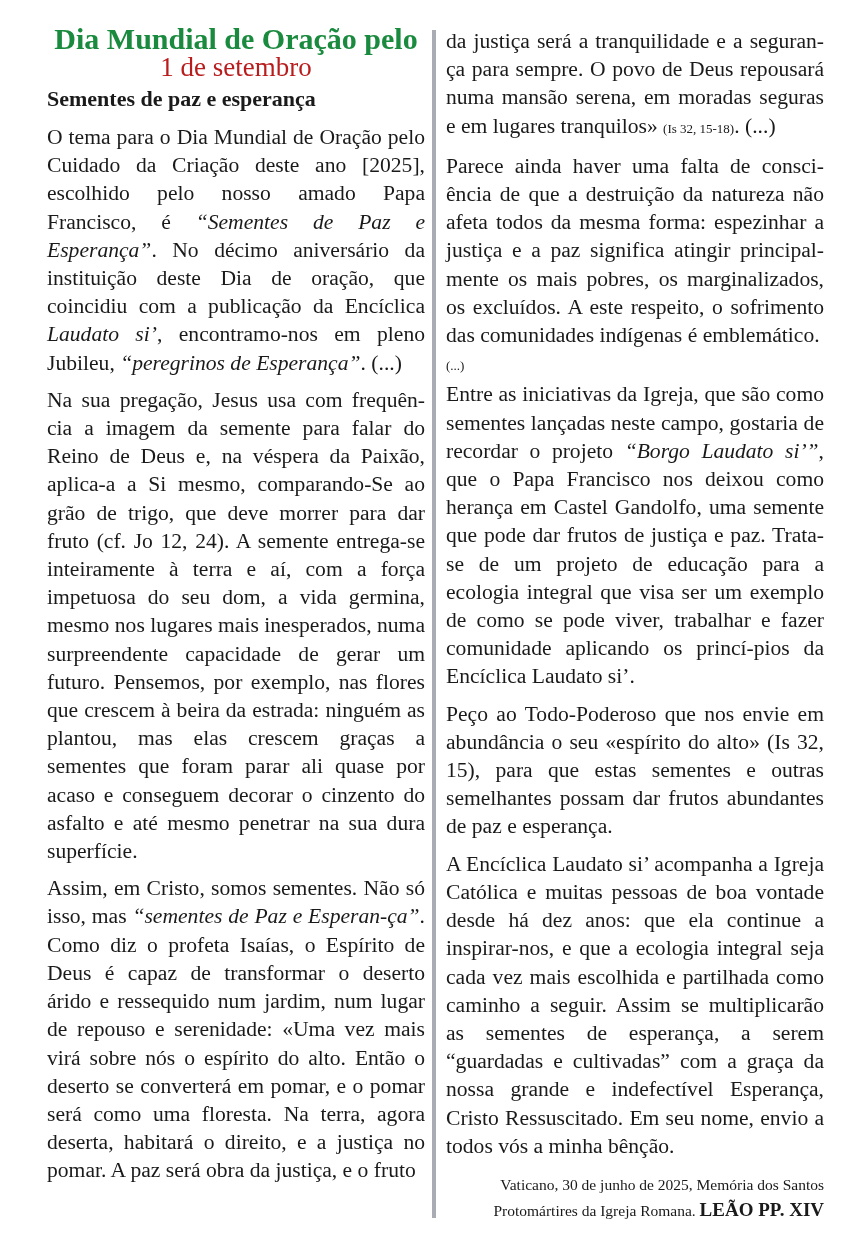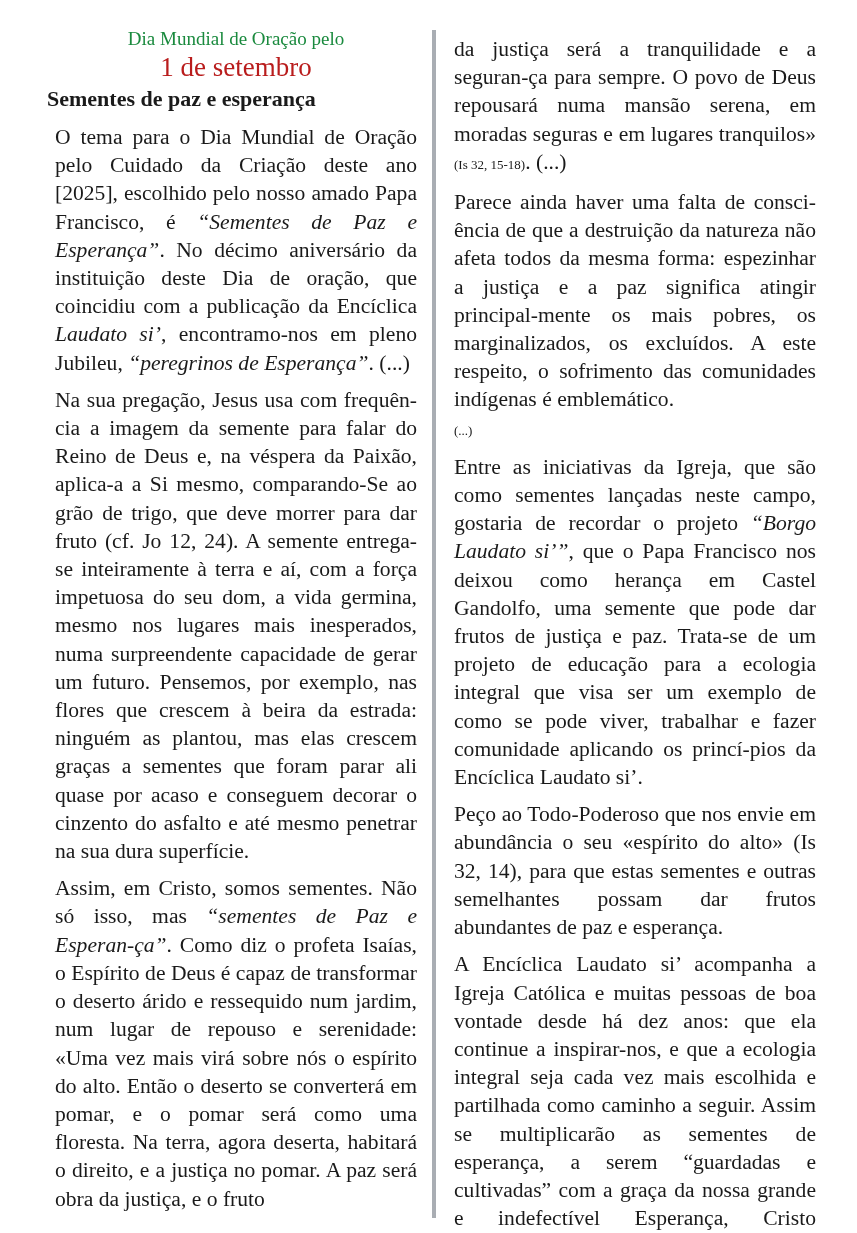--- a/index.html
+++ b/index.html
@@ -13,30 +13,30 @@
     font-size: 21.6px; line-height: 28.2px;
     text-align: justify;
   }
   .col-left { left: 47px; width: 378px; }
   .col-right { left: 446px; width: 378px; top: 27px; }
   .rule {
     position: absolute; left: 432px; top: 30px; width: 4px; height: 1188px;
     background: #a9adb3;
   }
   .title {
-    text-align: center; font-weight: normal; color: #1a8a3e;
-    font-size: 19px; line-height: 29px; margin-top: 24px;
+    text-align: center; font-weight: bold; color: #1a8a3e;
+    font-size: 30px; line-height: 29px; margin-top: 24px;
   }
   .date {
     text-align: center; color: #b91c1c; font-size: 27px; line-height: 29px;
   }
   .subtitle {
     font-weight: bold; font-size: 22px; line-height: 30px; margin-top: 2px;
   }
-  p { margin: 8px; }
+  p { margin: 0; }
   .para { margin-top: 9px; }
   .greeting { margin-top: 10px; }
   .small { font-size: 13px; }
   .signoff { font-size: 15.5px; line-height: 25px; margin-top: 12px; text-align: right; }
   .sig { font-weight: bold; font-size: 19px; }
   i { font-style: italic; }
 </style>
 </head>
 <body>
 
@@ -57,18 +57,18 @@
   <p class="para"><span>Assim, em Cristo, somos sementes. Não só isso, mas </span><i>“sementes de Paz e Esperan-ça”</i><span id="p3rest">. Como diz o profeta Isaías, o Espírito de Deus é capaz de transformar o deserto árido e ressequido num jardim, num lugar de repouso e serenidade: «Uma vez mais virá sobre nós o espírito do alto. Então o deserto se converterá em pomar, e o pomar será como uma floresta. Na terra, agora deserta, habitará o direito, e a justiça no pomar. A paz será obra da justiça, e o fruto</span></p>
 </div>
 
 <div class="col col-right">
   <p><span id="p3cont">da justiça será a tranquilidade e a seguran-ça para sempre. O povo de Deus repousará numa mansão serena, em moradas seguras e em lugares tranquilos» </span><span class="small">(Is 32, 15-18)</span><span>. (...)</span></p>
 
   <p class="para"><span>Parece ainda haver uma falta de consci-ência de que a destruição da natureza não afeta todos da mesma forma: espezinhar a justiça e a paz significa atingir principal-mente os mais pobres, os marginalizados, os excluídos. A este respeito, o sofrimento das comunidades indígenas é emblemático.</span><br><span class="small">(...)</span></p>
 
   <p><span>Entre as iniciativas da Igreja, que são como sementes lançadas neste campo, gostaria de recordar o projeto </span><i>“Borgo Laudato si’”</i><span>, que o Papa Francisco nos deixou como herança em Castel Gandolfo, uma semente que pode dar frutos de justiça e paz. Trata-se de um projeto de educação para a ecologia integral que visa ser um exemplo de como se pode viver, trabalhar e fazer comunidade aplicando os princí-pios da Encíclica Laudato si’.</span></p>
 
-  <p class="para">Peço ao Todo-Poderoso que nos envie em abundância o seu «espírito do alto» (Is 32, 14), para que estas sementes e outras semelhantes possam dar frutos abundantes de paz e esperança.</p>
+  <p class="para">Peço ao Todo-Poderoso que nos envie em abundância o seu «espírito do alto» (Is 32, 15), para que estas sementes e outras semelhantes possam dar frutos abundantes de paz e esperança.</p>
 
   <p class="para">A Encíclica Laudato si’ acompanha a Igreja Católica e muitas pessoas de boa vontade desde há dez anos: que ela continue a inspirar-nos, e que a ecologia integral seja cada vez mais escolhida e partilhada como caminho a seguir. Assim se multiplicarão as sementes de esperança, a serem “guardadas e cultivadas” com a graça da nossa grande e indefectível Esperança, Cristo Ressuscitado. Em seu nome, envio a todos vós a minha bênção.</p>
 
   <p class="signoff"><span>Vaticano, 30 de junho de 2025, Memória dos Santos Protomártires da Igreja Romana. </span><span class="sig">LEÃO PP. XIV</span></p>
 </div>
 
 </body></html>

